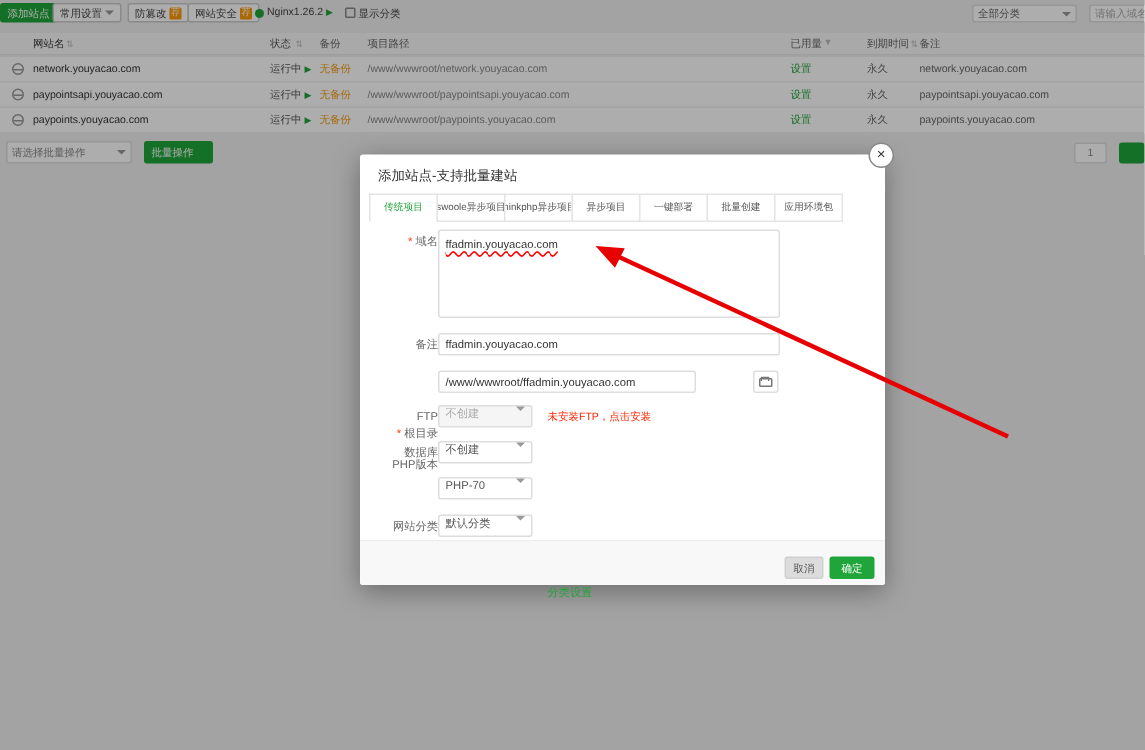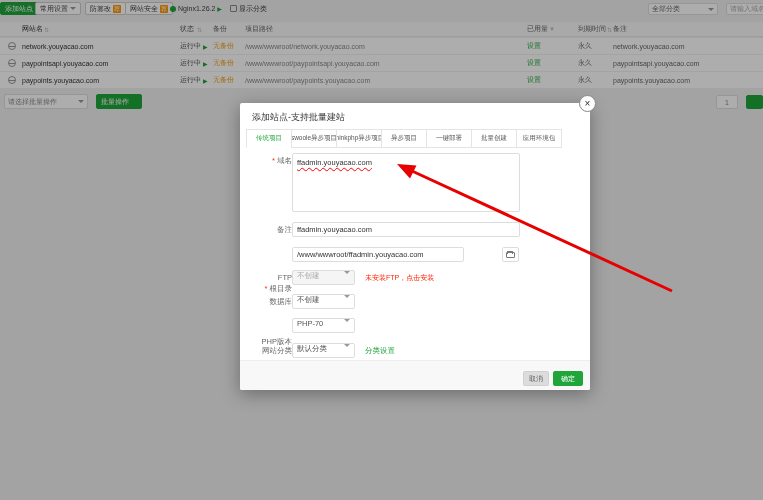--- a/index.html
+++ b/index.html
@@ -86,21 +86,21 @@
     border-radius:2px; font-size:7.5px; color:#333; padding:4px; }
   .wavy { text-decoration: underline; text-decoration-style: wavy; text-decoration-color:#f00;
     text-decoration-thickness:1px; text-underline-offset:2px; }
   .f-input { position:absolute; left:52px; height:15px; border:1px solid #ddd; border-radius:2px;
     font-size:7.5px; color:#333; display:flex; align-items:center; padding:0 4px; background:#fff; }
   .f-select { position:absolute; left:52px; width:63px; height:15px; border:1px solid #ddd; border-radius:2px;
     font-size:7.5px; color:#555; display:flex; align-items:flex-start; justify-content:space-between;
     padding:0 4px; background:#fff; }
   .f-select.disabled { background:#f5f5f5; color:#aaa; }
   .hint-red { position:absolute; left:125px; font-size:7px; color:#f20; }
-  .link-green { position:absolute; left:125px; font-size:7.5px; color:#20a53a; }
+  .link-green { position:absolute; left:125px; font-size:7.5px; color:#20a53a;margin-top:44px; }
   .folder-btn { position:absolute; left:262px; width:17px; height:15px; border:1px solid #ddd;
     border-radius:2px; background:#fff; display:flex; align-items:center; justify-content:center; }
   .folder { width:9px; height:6px; border:1px solid #777; border-radius:1px; position:relative; }
   .folder::before { content:""; position:absolute; top:-2px; left:0; width:4px; height:2px;
     border:1px solid #777; border-bottom:none; border-radius:1px 1px 0 0; }
   .m-footer { position:absolute; left:0; top:257px; width:350px; height:30px; background:#f8f8f8;
     border-top:1px solid #eee; border-radius:0 0 2px 2px; }
   .btn-cancel { position:absolute; left:283px; top:10px; width:26px; height:15px; background:#dcdcdc;
     border:1px solid #d0d0d0; border-radius:2px; font-size:7px; color:#555; }
   .btn-ok { position:absolute; left:313px; top:10px; width:30px; height:15px; background:#20a53a;
@@ -260,21 +260,21 @@
     <span class="caret"></span>
   </div>
   <div class="hint-red" style="top:170px;">未安装FTP，点击安装</div>
 
   <div class="f-label" style="top:194px;">数据库</div>
   <div class="f-select" style="top:191px;">
     <span>不创建</span>
     <span class="caret"></span>
   </div>
 
-  <div class="f-label" style="top:234px;">PHP版本</div>
+  <div class="f-label" style="top:202px;">PHP版本</div>
   <div class="f-select" style="top:215px;">
     <span>PHP-70</span>
     <span class="caret"></span>
   </div>
 
   <div class="f-label" style="top:243px;">网站分类</div>
   <div class="f-select" style="top:240px;">
     <span>默认分类</span>
     <span class="caret"></span>
   </div>

